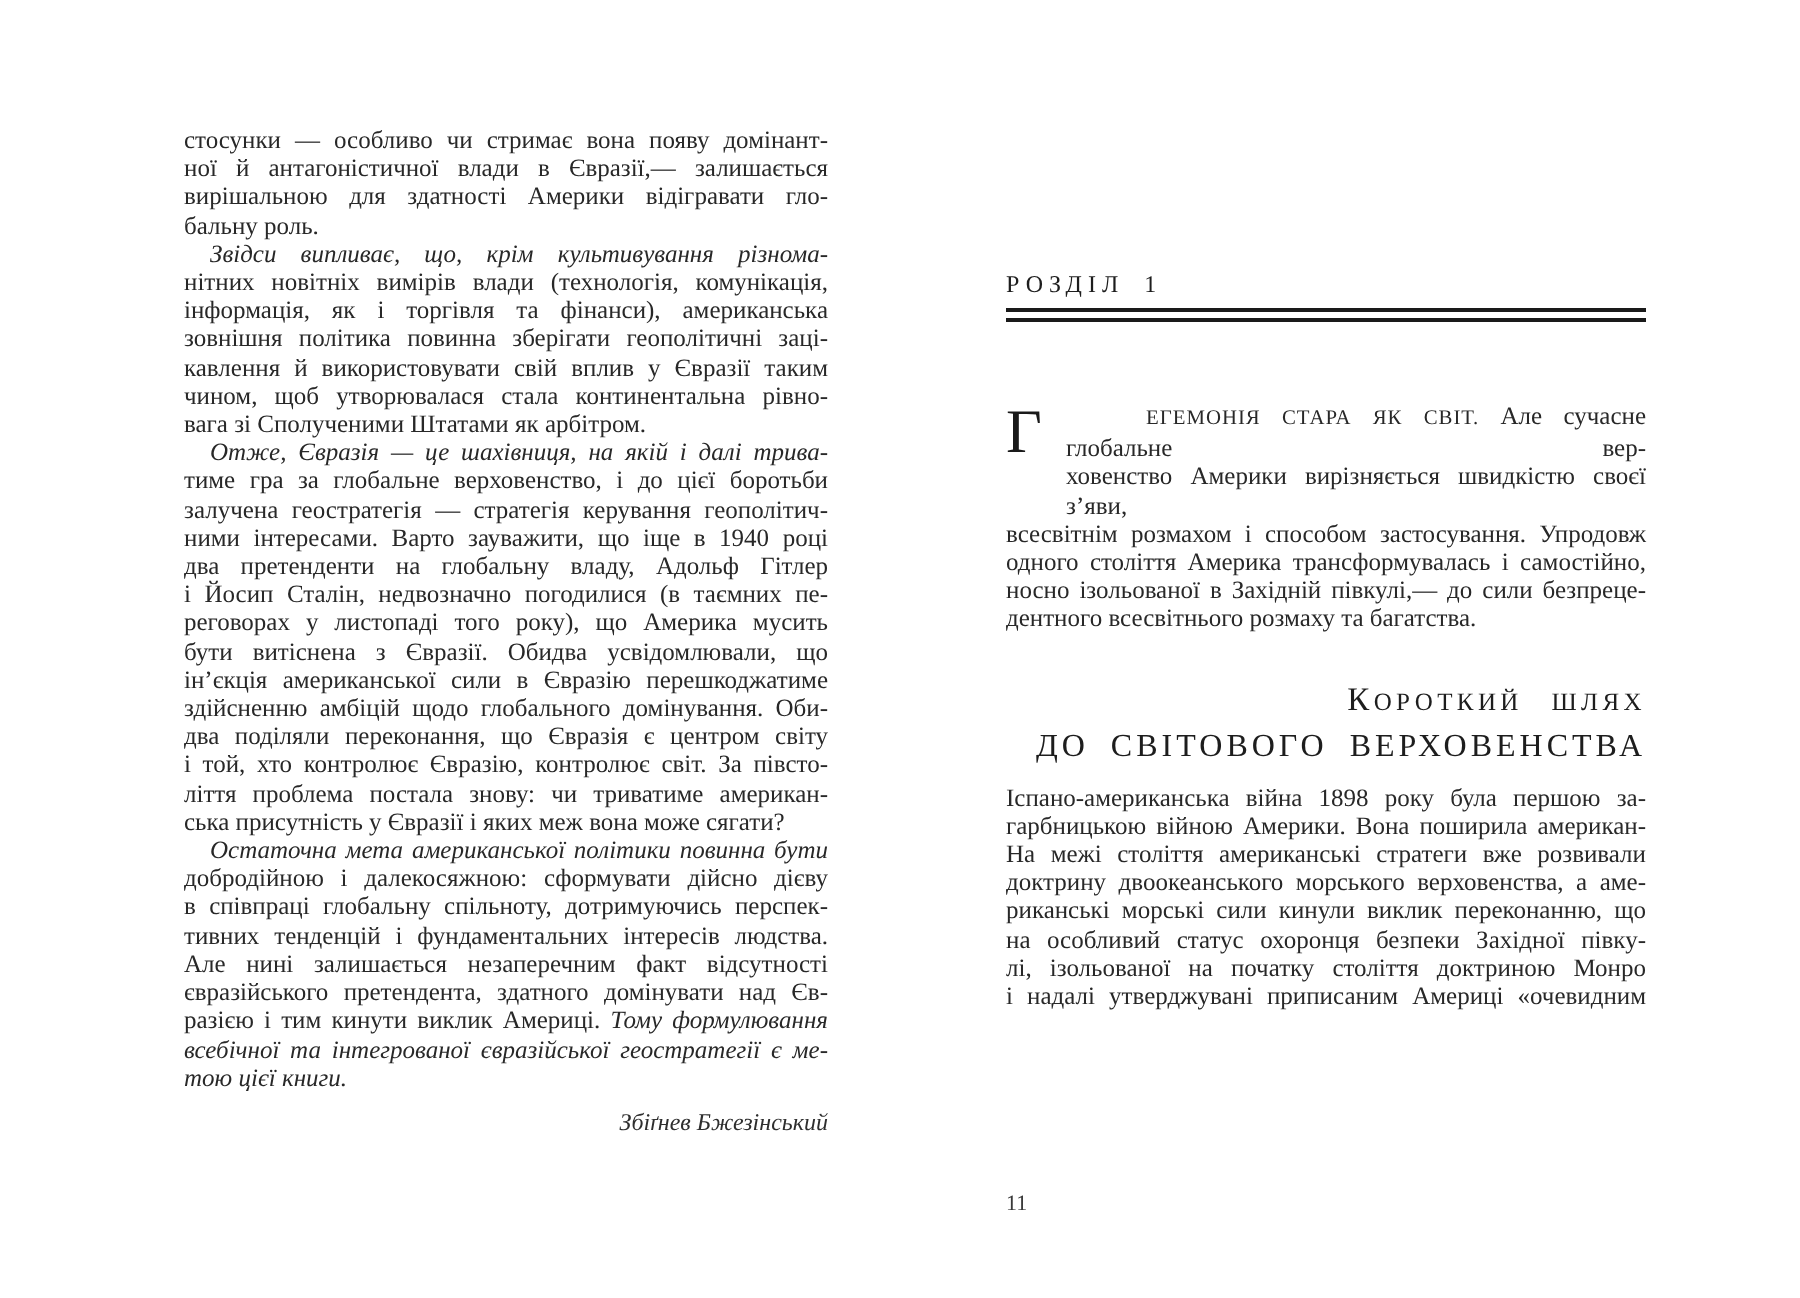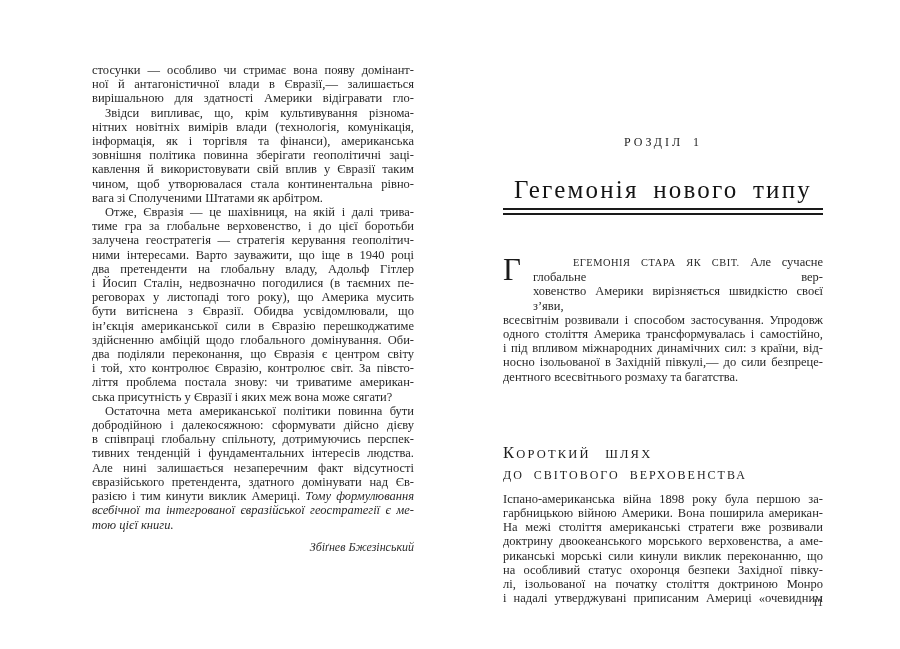--- a/index.html
+++ b/index.html
@@ -28,37 +28,37 @@
   .para { margin: 0; }
   .line {
     font-size: 12.5px;
     line-height: 14.2px;
     text-align: justify;
     text-align-last: justify;
     text-justify: inter-word;
     white-space: normal;
   }
   .line.last  { text-align-last: left; }
-  .line.first { text-indent: 13px; }
+  .line.first { text-indent: 13px; font-style: italic; }
   .line.pad   { padding-left: 30px; }
   .sc { font-size: 10.4px; letter-spacing: 0.5px; margin-left: 40px; }
   .it { font-style: italic; }
 
   .signature {
     margin-top: 8px;
     text-align: right;
     font-style: italic;
     font-size: 12px;
     line-height: 14.6px;
     color: #2e2e2e;
   }
 
   .kicker {
     margin-top: 7px;
-    text-align: center;
+    text-align: left;
     font-size: 12px;
     letter-spacing: 3px;
     word-spacing: 4px;
     color: #1d1d1d;
   }
   .chapter-title {
     margin: 26px 0 0 0;
     text-align: center;
     font-size: 25px;
     font-weight: normal;
@@ -77,50 +77,51 @@
   .has-drop { position: relative; }
   .dropcap {
     position: absolute;
     left: 0;
     top: 1px;
     font-size: 31px;
     line-height: 27px;
     color: #1a1a1a;
   }
   .section-heading {
-    margin-top: 59px;
-    text-align: left;
+    margin-top: 23px;
+    text-align: right;
     color: #1d1d1d;
   }
   .sh-line1 { font-size: 12.5px; letter-spacing: 2.2px; word-spacing: 9px; }
   .sh-lead  { font-size: 16.5px; }
-  .sh-line2 { margin-top: 5px; font-size: 12px; letter-spacing: 2px; word-spacing: 5px; }
+  .sh-line2 { margin-top: 5px; font-size: 16px; letter-spacing: 2px; word-spacing: 5px; }
   #body-para { margin-top: 9px; }
 
   .page-number {
     position: absolute;
     left: 503px;
     top: 596px;
     width: 320px;
-    text-align: right;
+    text-align: left;
     font-size: 11px;
     color: #3a3a3a;
   }
 </style>
 </head>
 <body>
 
 <div class="spread">
 
   <div class="page page-left">
     <div id="left-paras">
         <div class="para">
           <div class="line">стосунки — особливо чи стримає вона появу домінант-</div>
           <div class="line">ної й антагоністичної влади в Євразії,— залишається</div>
           <div class="line">вирішальною для здатності Америки відігравати гло-</div>
+          <div class="line last">бальну роль.</div>
         </div>
         <div class="para indent">
           <div class="line first">Звідси випливає, що, крім культивування різнома-</div>
           <div class="line">нітних новітніх вимірів влади (технологія, комунікація,</div>
           <div class="line">інформація, як і торгівля та фінанси), американська</div>
           <div class="line">зовнішня політика повинна зберігати геополітичні заці-</div>
           <div class="line">кавлення й використовувати свій вплив у Євразії таким</div>
           <div class="line">чином, щоб утворювалася стала континентальна рівно-</div>
           <div class="line last">вага зі Сполученими Штатами як арбітром.</div>
         </div>
@@ -152,31 +153,29 @@
           <div class="line last"><span class="it">тою цієї книги.</span></div>
         </div>
       </div>
     <div class="signature">
       <div class="sig-line">Збіґнев Бжезінський</div>
     </div>
   </div>
 
   <div class="page page-right">
     <div class="kicker">РОЗДІЛ 1</div>
-    <h1 class="chapter-title">Гегемонія нового типу</h1>
     <div class="double-rule"></div>
 
     <div id="opening-para">
         <div class="para has-drop">
           <span class="dropcap">Г</span>
           <div class="line pad"><span class="sc">ЕГЕМОНІЯ СТАРА ЯК СВІТ.</span> Але сучасне глобальне вер-</div>
           <div class="line pad">ховенство Америки вирізняється швидкістю своєї з’яви,</div>
-          <div class="line">всесвітнім розвивали і способом застосування. Упродовж</div>
+          <div class="line">всесвітнім розмахом і способом застосування. Упродовж</div>
           <div class="line">одного століття Америка трансформувалась і самостійно,</div>
-          <div class="line">і під впливом міжнародних динамічних сил: з країни, від-</div>
           <div class="line">носно ізольованої в Західній півкулі,— до сили безпреце-</div>
           <div class="line last">дентного всесвітнього розмаху та багатства.</div>
         </div>
       </div>
 
     <div class="section-heading">
       <div class="sh-line1"><span class="sh-lead">К</span><span>ОРОТКИЙ ШЛЯХ</span></div>
       <div class="sh-line2">ДО СВІТОВОГО ВЕРХОВЕНСТВА</div>
     </div>
 

